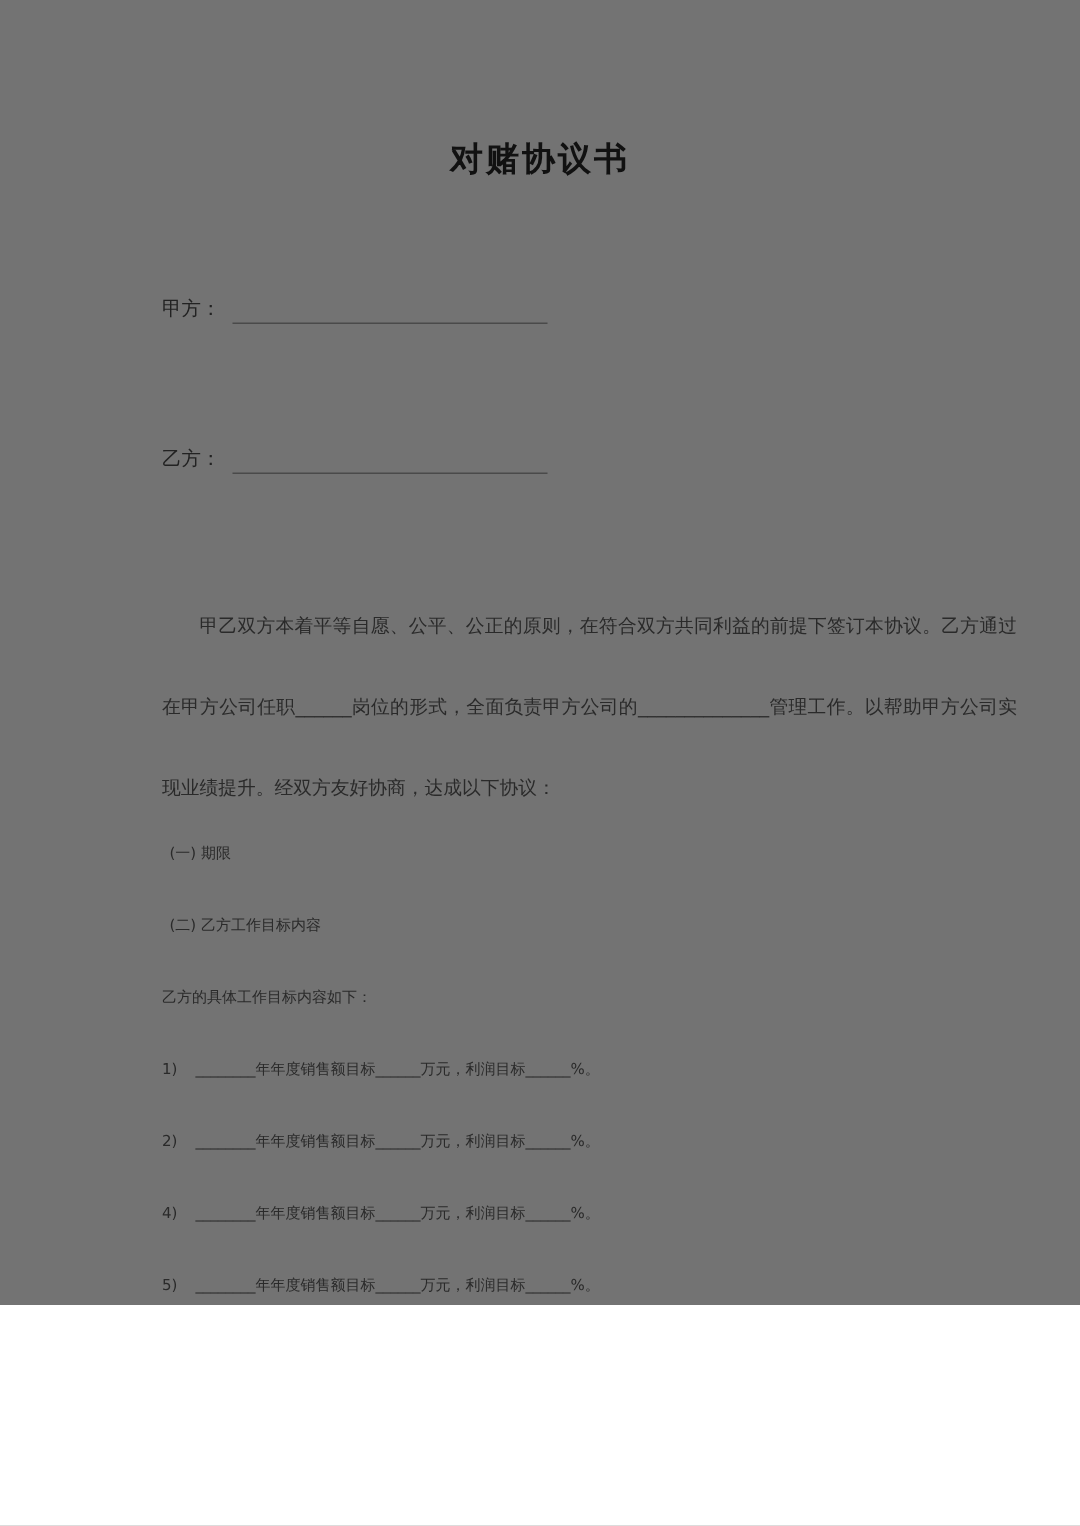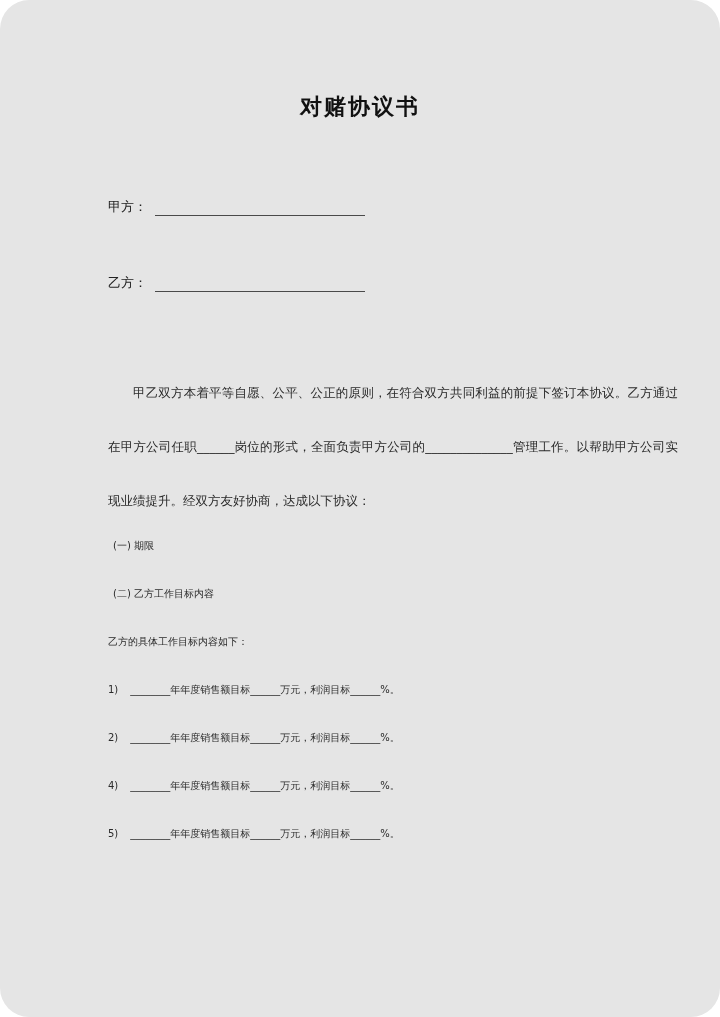--- a/index.html
+++ b/index.html
@@ -9,24 +9,23 @@
   }
   body {
     width: 720px;
     height: 1017px;
     font-family: "DejaVu Sans", "Liberation Sans", sans-serif;
     color: #222222;
     overflow: hidden;
   }
   .page {
     width: 720px;
-    height: 1017px;
-    background: #e5e5e5;
+    height: 870px;
+    background: #737373;
     box-sizing: border-box;
-    border-radius: 29px;
   }
   .doc-title {
     margin: 0;
     padding-top: 94px;
     text-align: center;
     font-size: 22px;
     line-height: 26px;
     font-weight: bold;
     letter-spacing: 2px;
     color: #111111;
@@ -36,21 +35,21 @@
     padding-left: 108px;
     padding-right: 42px;
   }
   .party-row {
     margin-top: 78px;
     font-size: 13px;
     height: 20px;
     white-space: nowrap;
   }
   .party-row.second {
-    margin-top: 56px;
+    margin-top: 80px;
   }
   .party-label {
     display: inline-block;
     vertical-align: bottom;
     line-height: 18px;
   }
   .blank-line {
     display: inline-block;
     width: 210px;
     height: 16px;

